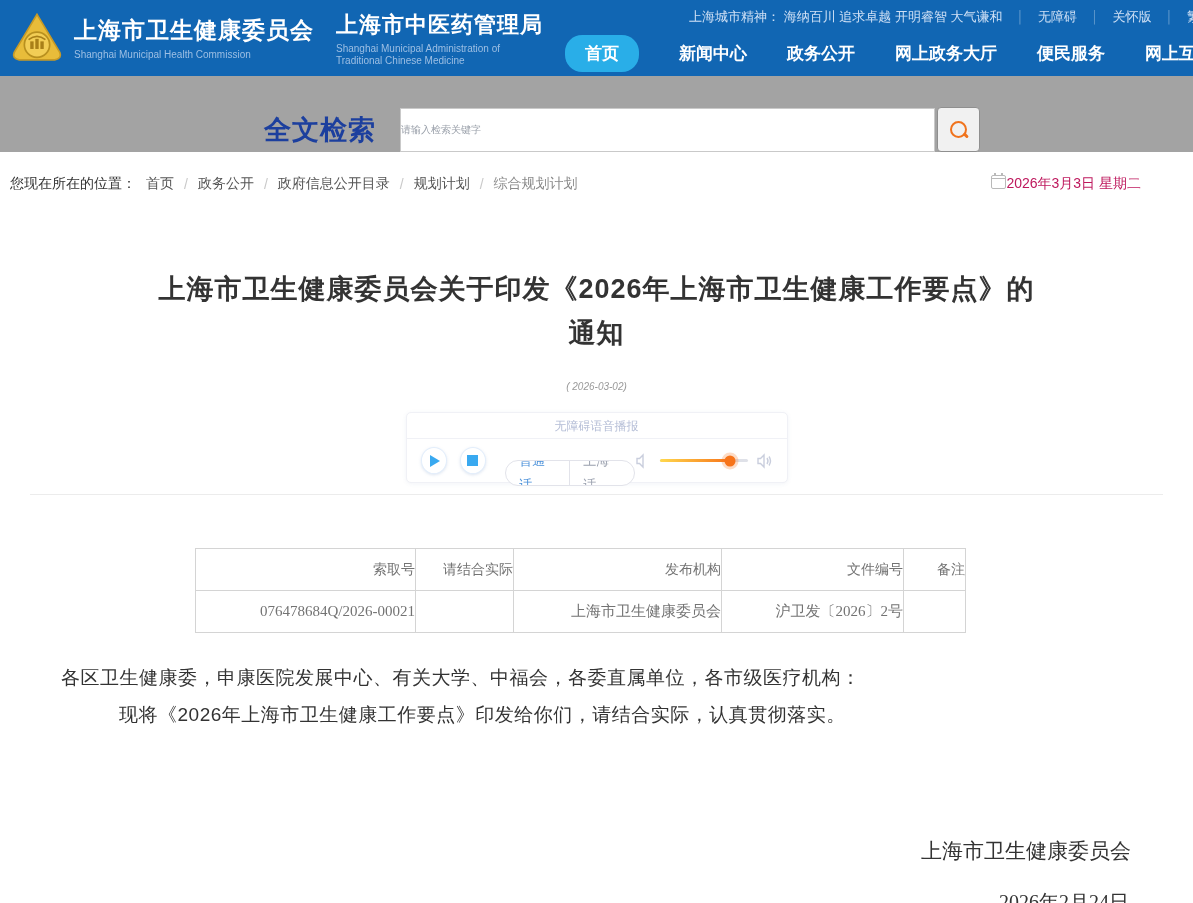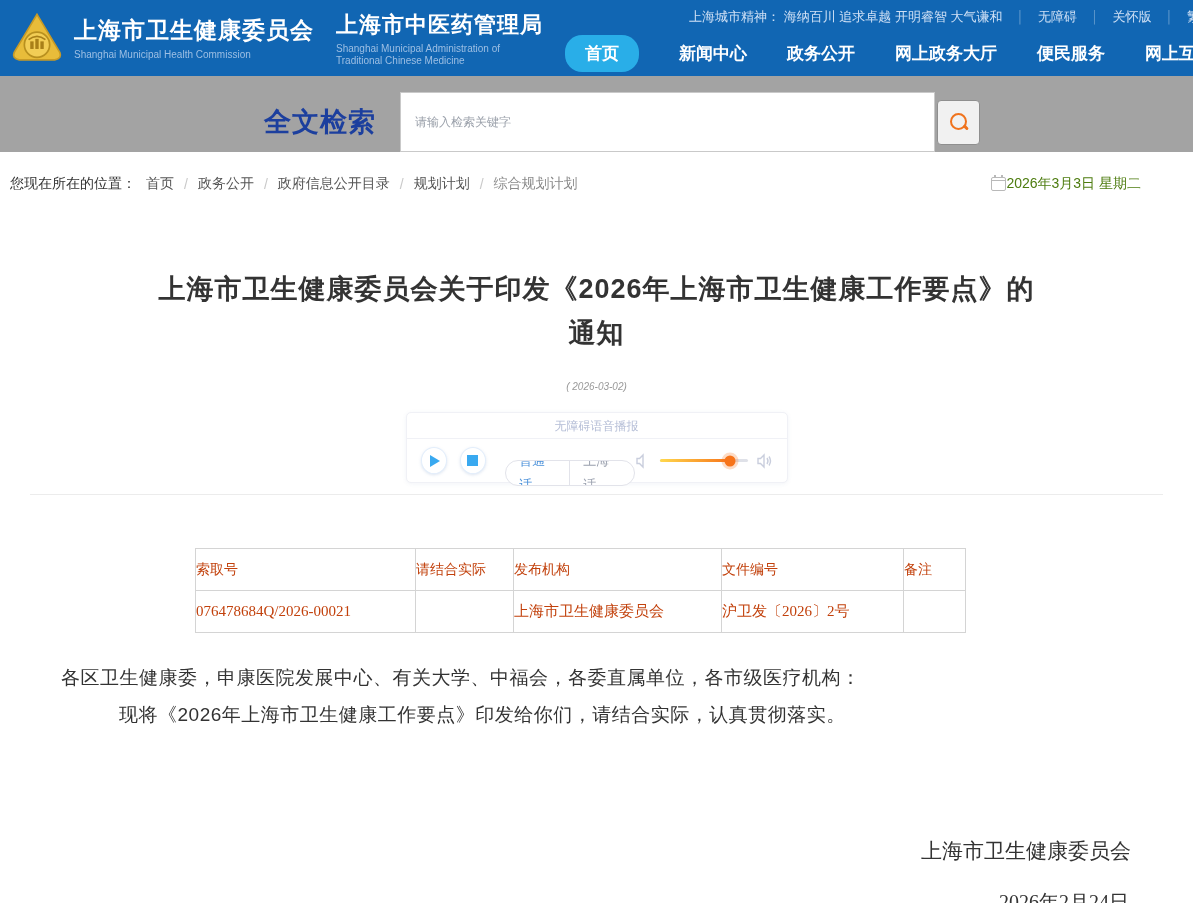--- a/index.html
+++ b/index.html
@@ -19,39 +19,39 @@
   .topline a { color:#cfe0f5; text-decoration:none; }
   .topline .sep { color:rgba(255,255,255,.35); font-size:12px; }
   .mainnav { display:flex; align-items:center; gap:40px; margin-top:9px; }
   .nav-item { color:#fff; font-size:17px; font-weight:bold; text-decoration:none; white-space:nowrap; }
   .nav-item.active { background:#29aee8; border-radius:17px; padding:7px 20px; }
 
   
   .search-band { height:76px; background:#a3a3a3; display:flex; align-items:flex-end; }
   .search-inner { display:flex; align-items:center; margin-left:264px; }
   .search-label { color:#1c3f9e; font-size:27px; font-weight:bold; letter-spacing:1px; margin-right:24px; }
-  .search-input { width:535px; height:60px; border:1px solid #c9c9c9; background:#fff;
-    font-size:12px; padding:0 14px; outline:none; }
+  .search-input { width:535px; height:44px; border:1px solid #c9c9c9; background:#fff;
+    font-size:10px; padding:0 0; outline:none; }
   .search-input::placeholder { color:#9aa0aa; }
   .search-btn { width:43px; height:45px; margin-left:2px; background:#f1f1f1; border:1px solid #8f8f8f;
     border-radius:4px; cursor:pointer; display:flex; align-items:center; justify-content:center; }
   .mag { position:relative; width:20px; height:20px; display:inline-block; }
   .mag::before { content:""; position:absolute; left:1px; top:1px; width:13px; height:13px;
     border:2.5px solid #f0731d; border-radius:50%; }
   .mag::after { content:""; position:absolute; left:14px; top:14px; width:6px; height:2.5px;
     background:#f0731d; transform:rotate(45deg); border-radius:2px; }
 
   
   .breadcrumb-row { height:63px; display:flex; align-items:center; justify-content:space-between;
     padding:0 52px 0 10px; }
   .crumbs { font-size:14px; color:#333; display:flex; align-items:center; gap:10px;text-align:center; }
   .crumbs a { color:#555; text-decoration:none; }
   .crumbs .sep { color:#c9c9c9; }
   .crumbs .current { color:#8a8a8a; }
-  .bc-date { color:#4d7c0f; font-size:14px; display:flex; align-items:center; }
+  .bc-date { color:#be185d; font-size:14px; display:flex; }
   .cal { position:relative; width:15px; height:14px; border:1px solid #b9b9b9; border-radius:2px; display:inline-block; }
   .cal::before { content:""; position:absolute; left:-1px; right:-1px; top:2px; height:1px; background:#b9b9b9; }
   .cal::after { content:""; position:absolute; top:-3px; left:2px; width:2px; height:3px;
     background:#b9b9b9; box-shadow:7px 0 0 #b9b9b9; }
 
   
   .title { max-width:880px; margin:52px auto 0; text-align:center; color:#333;
     font-size:27px; line-height:44px; font-weight:bold; letter-spacing:1px; }
   .pubdate { text-align:center; color:#9a9a9a; font-size:10px; margin-top:26px;font-style:italic; }
 
@@ -78,22 +78,22 @@
   .vol-fill { position:absolute; left:0; top:0; height:3px; border-radius:2px;
     background:linear-gradient(90deg,#ffd84d,#f7741a); }
   .vol-knob { position:absolute; top:50%; width:11px; height:11px; border-radius:50%;
     background:#f7741a; box-shadow:0 0 0 3px rgba(247,116,26,.25); transform:translate(-50%,-50%); cursor:grab; }
   .spk { width:16px; height:16px; stroke:#c9cedd; fill:none; stroke-width:1.4; }
 
   .divider { border:none; border-top:1px solid #ececec; margin:11px 30px 0; }
 
   
   .doc-table { border-collapse:collapse; margin:53px 0 0 195px; table-layout:fixed; }
-  .doc-table th, .doc-table td { border:1px solid #d4d4d4; height:42px; text-align:left;
-    font-weight:normal; color:#c2410c; }
+  .doc-table th, .doc-table td { border:1px solid #d4d4d4; height:42px; text-align:right;
+    font-weight:normal; color:#737373; }
   .doc-table th { font-size:14px; }
   .doc-table td { font-size:15px; font-family:"Liberation Serif","DejaVu Serif",serif; }
   .c1{width:220px;} .c2{width:98px;} .c3{width:208px;} .c4{width:182px;} .c5{width:62px;}
 
   .paras { margin-top:26px;padding-left:31px; }
   .para { color:#333; font-size:19px; line-height:37px; padding-left:30px; letter-spacing:.5px; }
   .para.indent { text-indent:58px; }
 
   .signature { margin-top:104px; text-align:right; color:#333;
     font-family:"Liberation Serif","DejaVu Serif",serif; }

